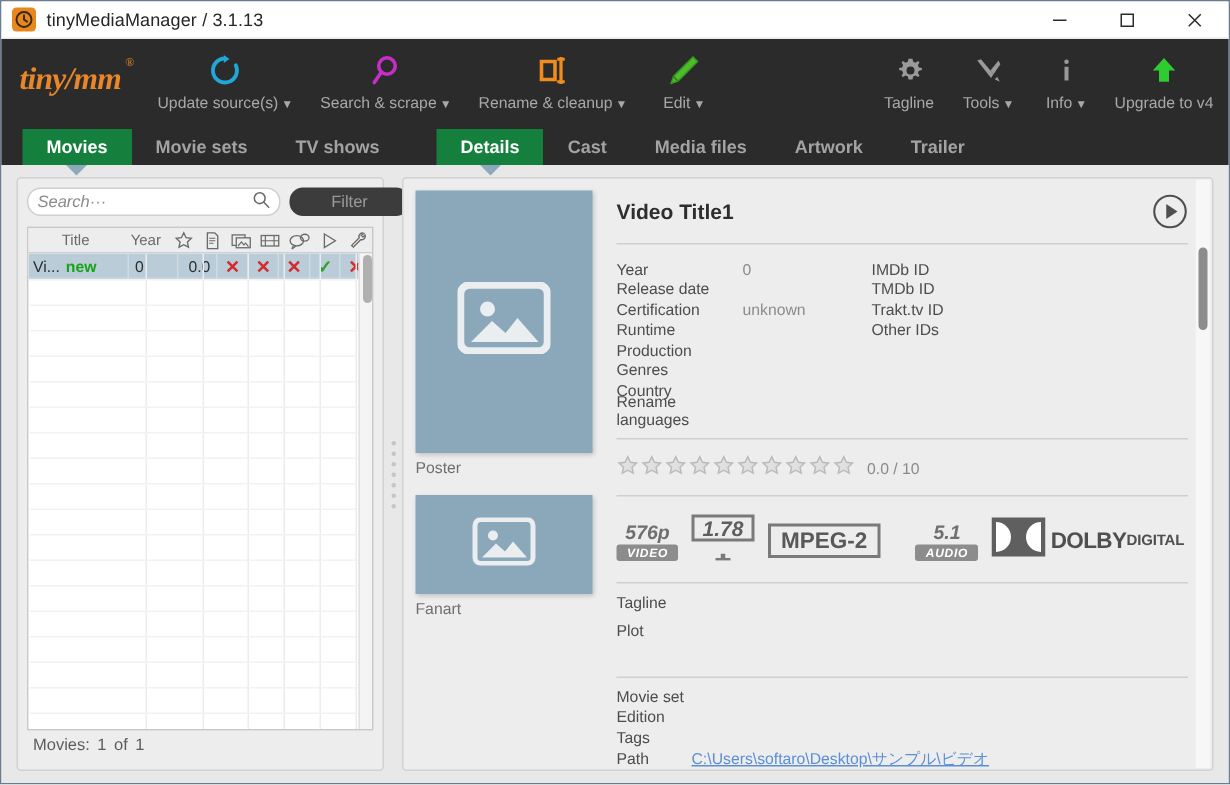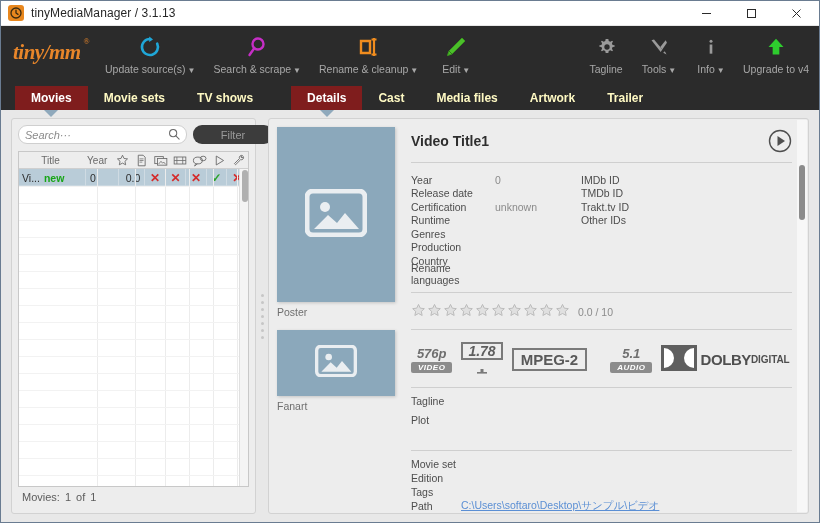--- a/index.html
+++ b/index.html
@@ -80,24 +80,24 @@
   
   .tabrow {
     flex: 0 0 24px; height: 24px;
     background: #2b2b2b;
     display: flex; position: relative;
   }
   .tabstrip { display: flex; height: 24px; align-items: stretch; }
   .tab {
     padding: 0 16px; height: 24px;
     display: flex; align-items: center; justify-content: center;
-    font-size: 12px; color: #fef9c3; font-weight: bold;
+    font-size: 12px; color: #a3a3a3; font-weight: bold;
     position: relative; white-space: nowrap;
   }
-  .tab.active { background: #7f1d1d; color: #ffffff; }
+  .tab.active { background: #15803d; color: #ffffff; }
   .tab.active::after {
     content: ""; position: absolute; left: 50%; bottom: -7px;
     margin-left: -7px; width: 0; height: 0;
     border-left: 7px solid transparent;
     border-right: 7px solid transparent;
     border-top: 7px solid #8fa9bc;
   }
   .tabstrip.left { margin-left: 14px; }
   .tabstrip.right { margin-left: 22px; }
 
@@ -685,25 +685,25 @@
             </div>
             <div class="metarow">
               <span class="mlabel">Certification</span>
               <span class="mvalue">unknown</span>
             </div>
             <div class="metarow">
               <span class="mlabel">Runtime</span>
               <span class="mvalue"></span>
             </div>
             <div class="metarow">
+              <span class="mlabel">Production</span>
+              <span class="mvalue"></span>
+            </div>
+            <div class="metarow">
               <span class="mlabel">Genres</span>
-              <span class="mvalue"></span>
-            </div>
-            <div class="metarow">
-              <span class="mlabel">Production</span>
               <span class="mvalue"></span>
             </div>
             <div class="metarow">
               <span class="mlabel">Country</span>
               <span class="mvalue"></span>
             </div>
             <div class="metarow">
               <span class="mlabel">Rename languages</span>
               <span class="mvalue"></span>
             </div>

